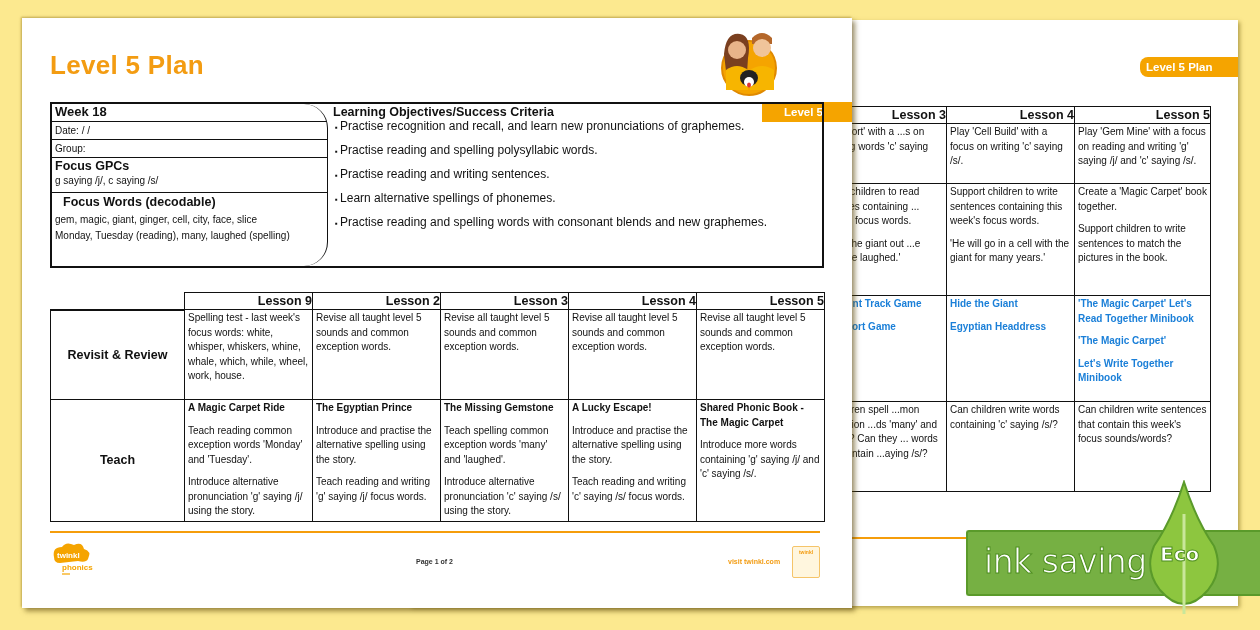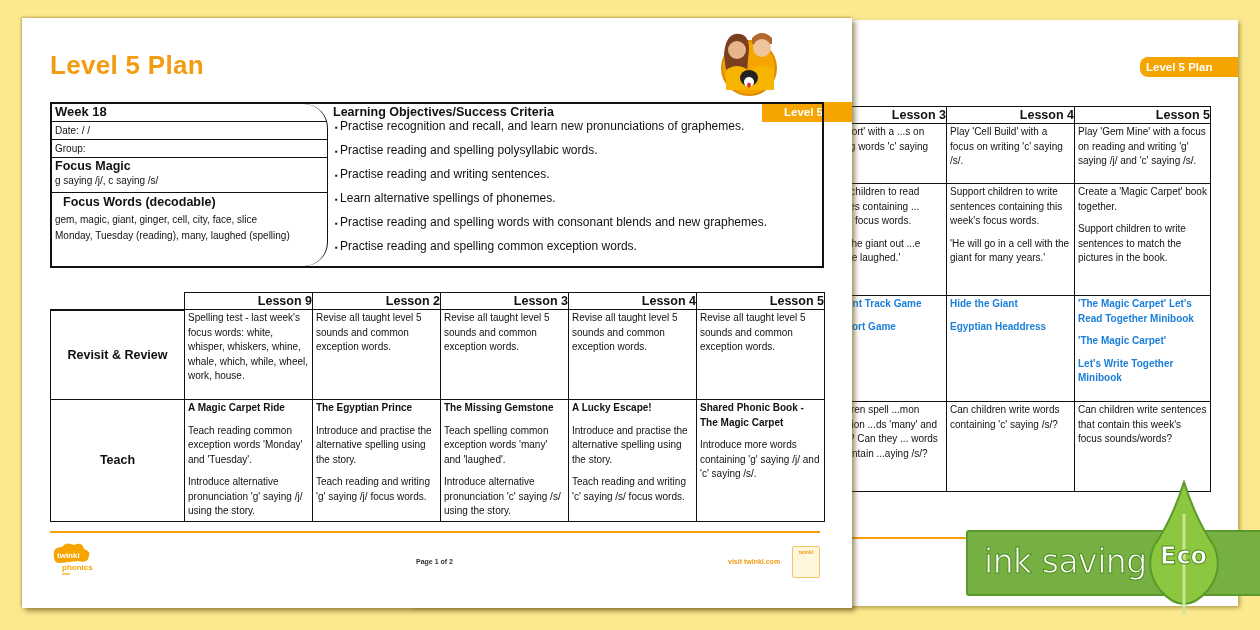--- a/index.html
+++ b/index.html
@@ -50,21 +50,21 @@
 
   .footer-logo { position: absolute; left: 28px; top: 523px; width: 46px; height: 38px; }
   .page-num { position: absolute; left: 394px; top: 540px; font-size: 7px; font-weight: bold; color: #333; }
   .site { position: absolute; left: 706px; top: 540px; font-size: 7px; font-weight: bold; color: #f39c12; }
   .badge { position: absolute; left: 770px; top: 528px; width: 28px; height: 32px; border: 1px solid #f5c469; background: #fff6de; border-radius: 2px; font-size: 5px; color: #f39c12; text-align: center; font-weight: bold; padding-top: 2px; }
 
   
   .eco-bar { position: absolute; left: 966px; top: 530px; width: 294px; height: 66px; background: #76b043; border: 2px solid #5a9a2a; border-right: none; border-radius: 3px 0 0 3px; }
   .eco-text { position: absolute; left: 984px; top: 542px; font-size: 33px; color: #fff; -webkit-text-stroke: 1px #4e8e1f; letter-spacing: -0.5px; font-family: "DejaVu Sans", sans-serif; }
   .eco-drop { position: absolute; left: 1144px; top: 480px; width: 80px; height: 136px; }
-  .eco-word { position: absolute; left: 1160px; top: 542px; font-size: 24px; font-weight: bold; color: #fff; -webkit-text-stroke: 1px #4e8e1f; font-family: "DejaVu Sans", sans-serif; }
+  .eco-word { position: absolute; left: 1160px; top: 542px; font-size: 20px; font-weight: bold; color: #fff; -webkit-text-stroke: 1px #4e8e1f; font-family: "DejaVu Sans", sans-serif; }
 </style>
 </head>
 <body>
 
 <div class="page" id="page2">
   <div class="level-tab">Level 5 Plan</div>
   <table class="ltable" id="table2">
     <colgroup>
         <col style="width:128px">
         <col style="width:128px">
@@ -135,38 +135,37 @@
     <ellipse cx="31" cy="54" rx="5" ry="5" fill="#fff"></ellipse>
     <ellipse cx="31" cy="57" rx="2" ry="2.5" fill="#d33"></ellipse>
   </svg>
 
   <div class="info">
     <div class="info-left">
       <div class="info-row big" style="height:18px;line-height:16px">Week 18</div>
       <div class="info-row" style="height:18px;line-height:17px">Date:     /     /</div>
       <div class="info-row" style="height:18px;line-height:17px">Group:</div>
       <div class="info-row" style="height:35px">
-        <div class="h">Focus Magic</div>
+        <div class="h">Focus GPCs</div>
         <div class="v">g saying /j/, c saying /s/</div>
       </div>
       <div style="padding-left:3px">
         <div class="info-row h" style="border:none;padding-left:8px;font-size:12.5px;font-weight:bold;line-height:18px">Focus Words (decodable)</div>
         <div style="font-size:10px;line-height:18px">gem, magic, giant, ginger, cell, city, face, slice</div>
         <div style="font-size:10px;line-height:14px">Monday, Tuesday (reading), many, laughed (spelling)</div>
       </div>
     </div>
     <div class="info-right">
       <div class="h">Learning Objectives/Success Criteria</div>
       <div style="margin-top:-5px">
         <div class="obj">Practise recognition and recall, and learn new pronunciations of graphemes.</div>
         <div class="obj">Practise reading and spelling polysyllabic words.</div>
         <div class="obj">Practise reading and writing sentences.</div>
         <div class="obj">Learn alternative spellings of phonemes.</div>
         <div class="obj">Practise reading and spelling words with consonant blends and new graphemes.</div>
-        <div class="obj">Practise reading and spelling common exception words.</div>
       </div>
     </div>
   </div>
 
   <table class="ltable" id="table1">
     <colgroup>
       <col style="width:134px">
         <col style="width:128px">
         <col style="width:128px">
         <col style="width:128px">

